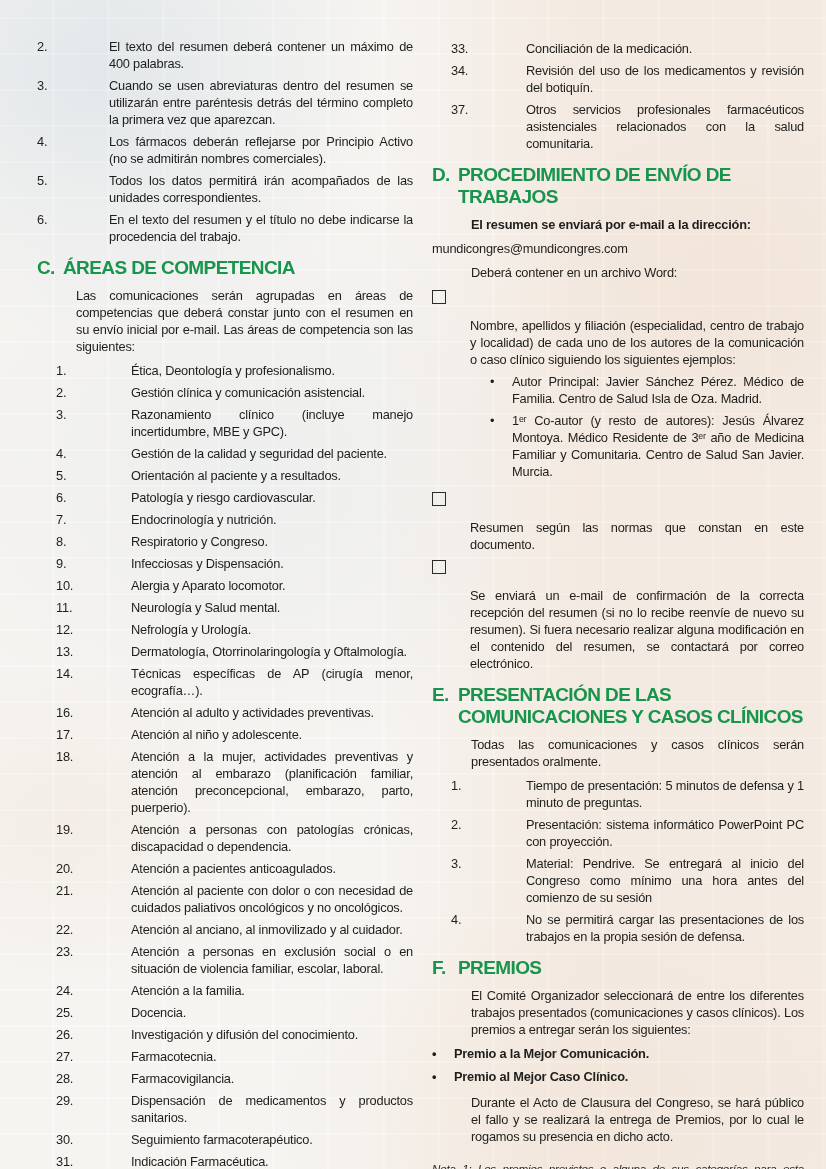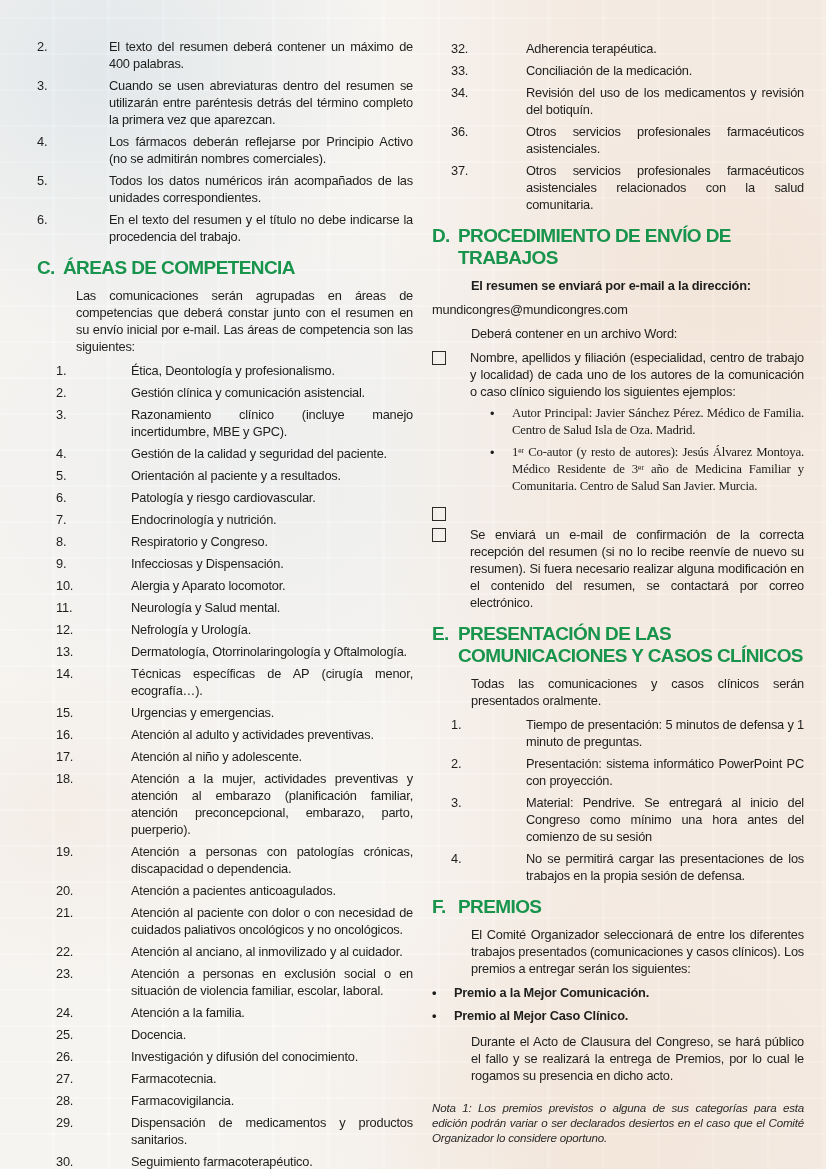--- a/index.html
+++ b/index.html
@@ -50,25 +50,25 @@
   ol.numlist, ul.blist, ul.checklist, ul.subs{list-style:none;margin:0;padding:0;}
   ol.numlist>li{display:flex;margin-bottom:5px;}
   ol.numlist .num{flex:0 0 26px;}
   ol.numlist .txt{flex:1;text-align:justify;margin-left:46px;}
   ol.numlist.indent{padding-left:19px;}
   ol.numlist.indent .num{flex:0 0 29px;}
 
   ul.checklist>li{display:flex;margin-bottom:5px;}
   ul.checklist .cbx-cell{flex:0 0 38px;padding-top:2px;}
   ul.checklist .cbx{display:block;width:12px;height:12px;border:1.4px solid #2a2a28;background:transparent;}
-  ul.checklist .cbx-body{flex:1;text-align:justify;}
+  ul.checklist .cbx-body{flex:1;text-align:justify;margin-top:29px;}
   ul.subs{margin-top:5px;padding-left:20px;}
   ul.subs>li{display:flex;margin-bottom:5px;}
   ul.subs .dot{flex:0 0 22px;}
-  ul.subs .stxt{flex:1;text-align:justify;font-family:Liberation Serif, serif;}
+  ul.subs .stxt{flex:1;text-align:justify;}
 
   ul.blist>li{display:flex;margin-bottom:6px;font-weight:bold;}
   ul.blist .dot{flex:0 0 22px;}
 
   .closing{margin:9px 0 0 0;text-align:justify;}
   .notes{margin-top:16px;}
   .note{margin:0 0 7px 0;font-style:italic;font-size:11.6px;line-height:15.2px;text-align:justify;color:#2a2a28;}
 </style>
 </head>
 <body>
@@ -89,21 +89,21 @@
         <li>
           <span class="num">3.</span>
           <span class="txt">Cuando se usen abreviaturas dentro del resumen se utilizarán entre paréntesis detrás del término completo la primera vez que aparezcan.</span>
         </li>
         <li>
           <span class="num">4.</span>
           <span class="txt">Los fármacos deberán reflejarse por Principio Activo (no se admitirán nombres comerciales).</span>
         </li>
         <li>
           <span class="num">5.</span>
-          <span class="txt">Todos los datos numéricos irán acompañados de las unidades correspondientes.</span>
+          <span class="txt">Todos los datos permitirá irán acompañados de las unidades correspondientes.</span>
         </li>
         <li>
           <span class="num">6.</span>
           <span class="txt">En el texto del resumen y el título no debe indicarse la procedencia del trabajo.</span>
         </li>
       </ol>
 
     <h2 class="sec">
       <span class="h-letter">C.</span>
       <span class="h-title">ÁREAS DE COMPETENCIA</span>
@@ -163,24 +163,20 @@
         </li>
         <li>
           <span class="num">13.</span>
           <span class="txt">Dermatología, Otorrinolaringología y Oftalmología.</span>
         </li>
         <li>
           <span class="num">14.</span>
           <span class="txt">Técnicas específicas de AP (cirugía menor, ecografía…).</span>
         </li>
         <li>
-          <span class="num">15.</span>
-          <span class="txt">Urgencias y emergencias.</span>
-        </li>
-        <li>
           <span class="num">16.</span>
           <span class="txt">Atención al adulto y actividades preventivas.</span>
         </li>
         <li>
           <span class="num">17.</span>
           <span class="txt">Atención al niño y adolescente.</span>
         </li>
         <li>
           <span class="num">18.</span>
           <span class="txt">Atención a la mujer, actividades preventivas y atención al embarazo (planificación familiar, atención preconcepcional, embarazo, parto, puerperio).</span>
@@ -237,35 +233,27 @@
           <span class="num">31.</span>
           <span class="txt">Indicación Farmacéutica.</span>
         </li>
       </ol>
   </div>
 
   <div class="col col-right">
 
     <ol class="numlist indent">
 
-    <li>
-          <span class="num">32.</span>
-          <span class="txt">Adherencia terapéutica.</span>
-        </li>
         <li>
           <span class="num">33.</span>
           <span class="txt">Conciliación de la medicación.</span>
         </li>
         <li>
           <span class="num">34.</span>
           <span class="txt">Revisión del uso de los medicamentos y revisión del botiquín.</span>
-        </li>
-        <li>
-          <span class="num">36.</span>
-          <span class="txt">Otros servicios profesionales farmacéuticos asistenciales.</span>
         </li>
         <li>
           <span class="num">37.</span>
           <span class="txt">Otros servicios profesionales farmacéuticos asistenciales relacionados con la salud comunitaria.</span>
         </li>
       </ol>
 
     <h2 class="sec">
       <span class="h-letter">D.</span>
       <span class="h-title">PROCEDIMIENTO DE ENVÍO DE TRABAJOS</span>
@@ -293,20 +281,24 @@
                   <span class="dot">•</span>
                   <span class="stxt">1ᵉʳ Co-autor (y resto de autores): Jesús Álvarez Montoya. Médico Residente de 3ᵉʳ año de Medicina Familiar y Comunitaria. Centro de Salud San Javier. Murcia.</span>
                 </li>
             </ul>
           </div>
         </li>
         <li>
           <span class="cbx-cell">
             <span class="cbx"></span>
           </span>
+          <div class="cbx-body">
+            <span>Resumen según las normas que constan en este documento.</span>
+            
+          </div>
         </li>
         <li>
           <span class="cbx-cell">
             <span class="cbx"></span>
           </span>
           <div class="cbx-body">
             <span>Se enviará un e-mail de confirmación de la correcta recepción del resumen (si no lo recibe reenvíe de nuevo su resumen). Si fuera necesario realizar alguna modificación en el contenido del resumen, se contactará por correo electrónico.</span>
             
           </div>
         </li>

